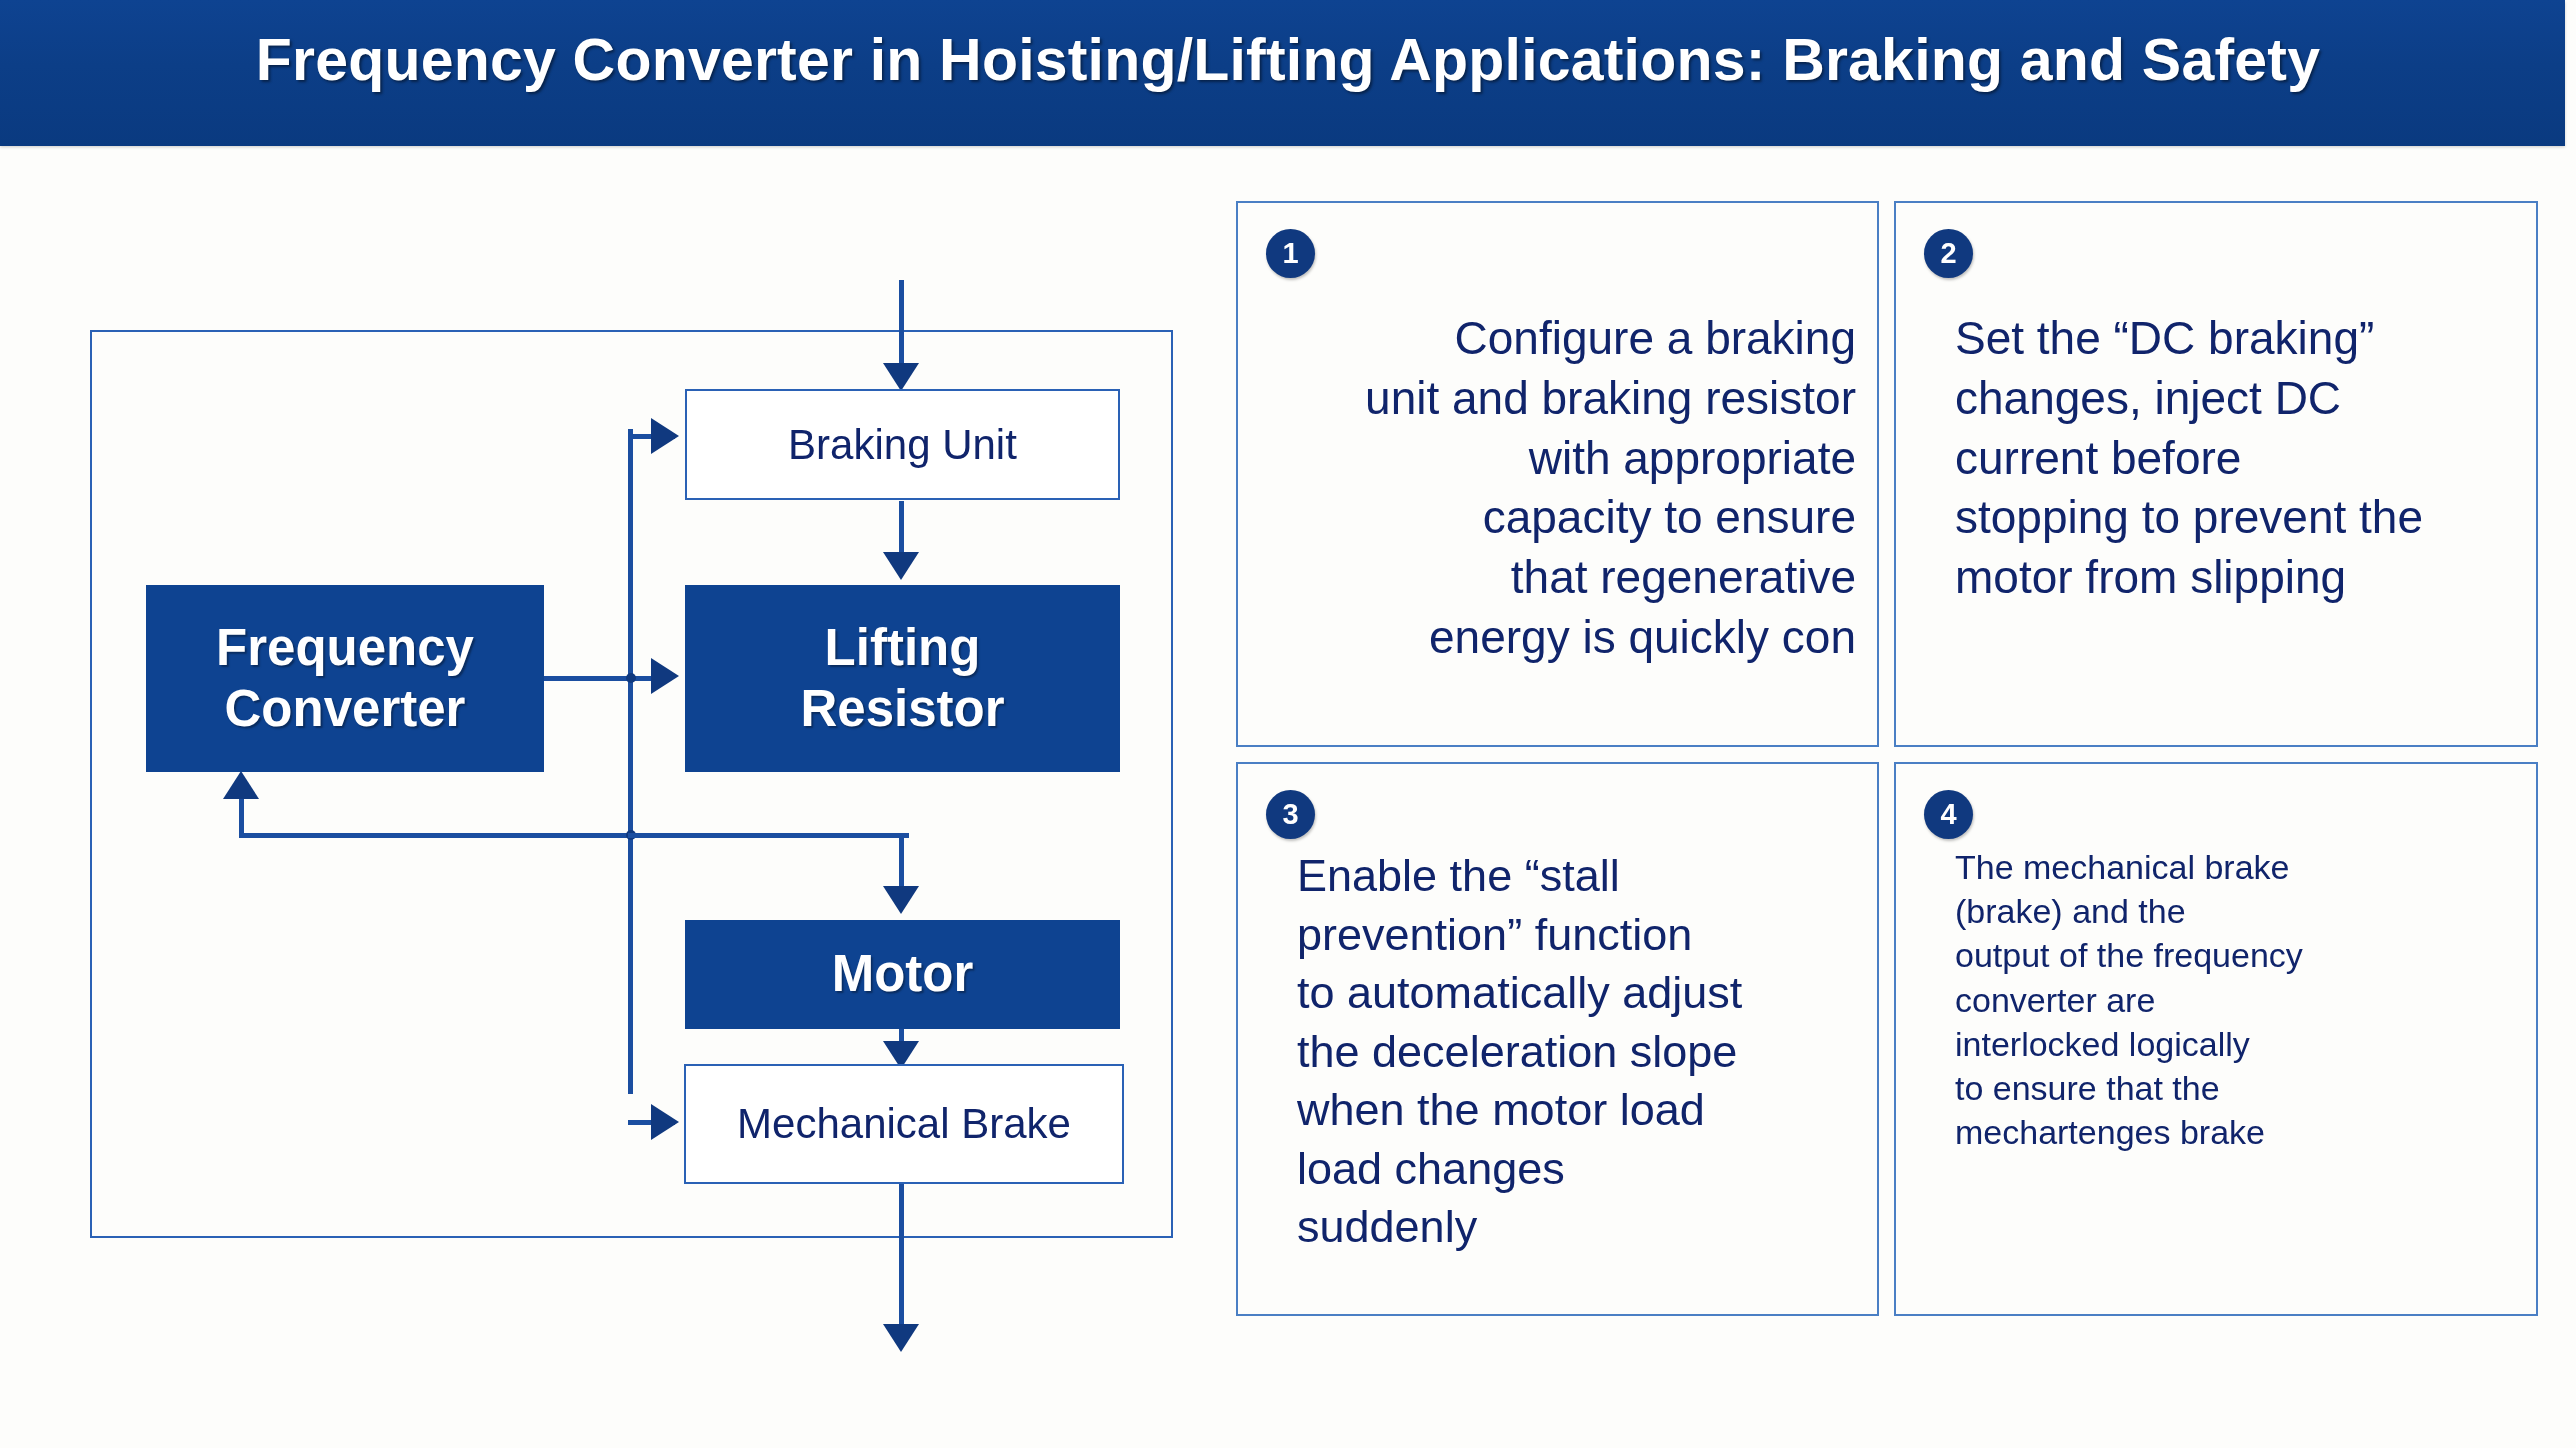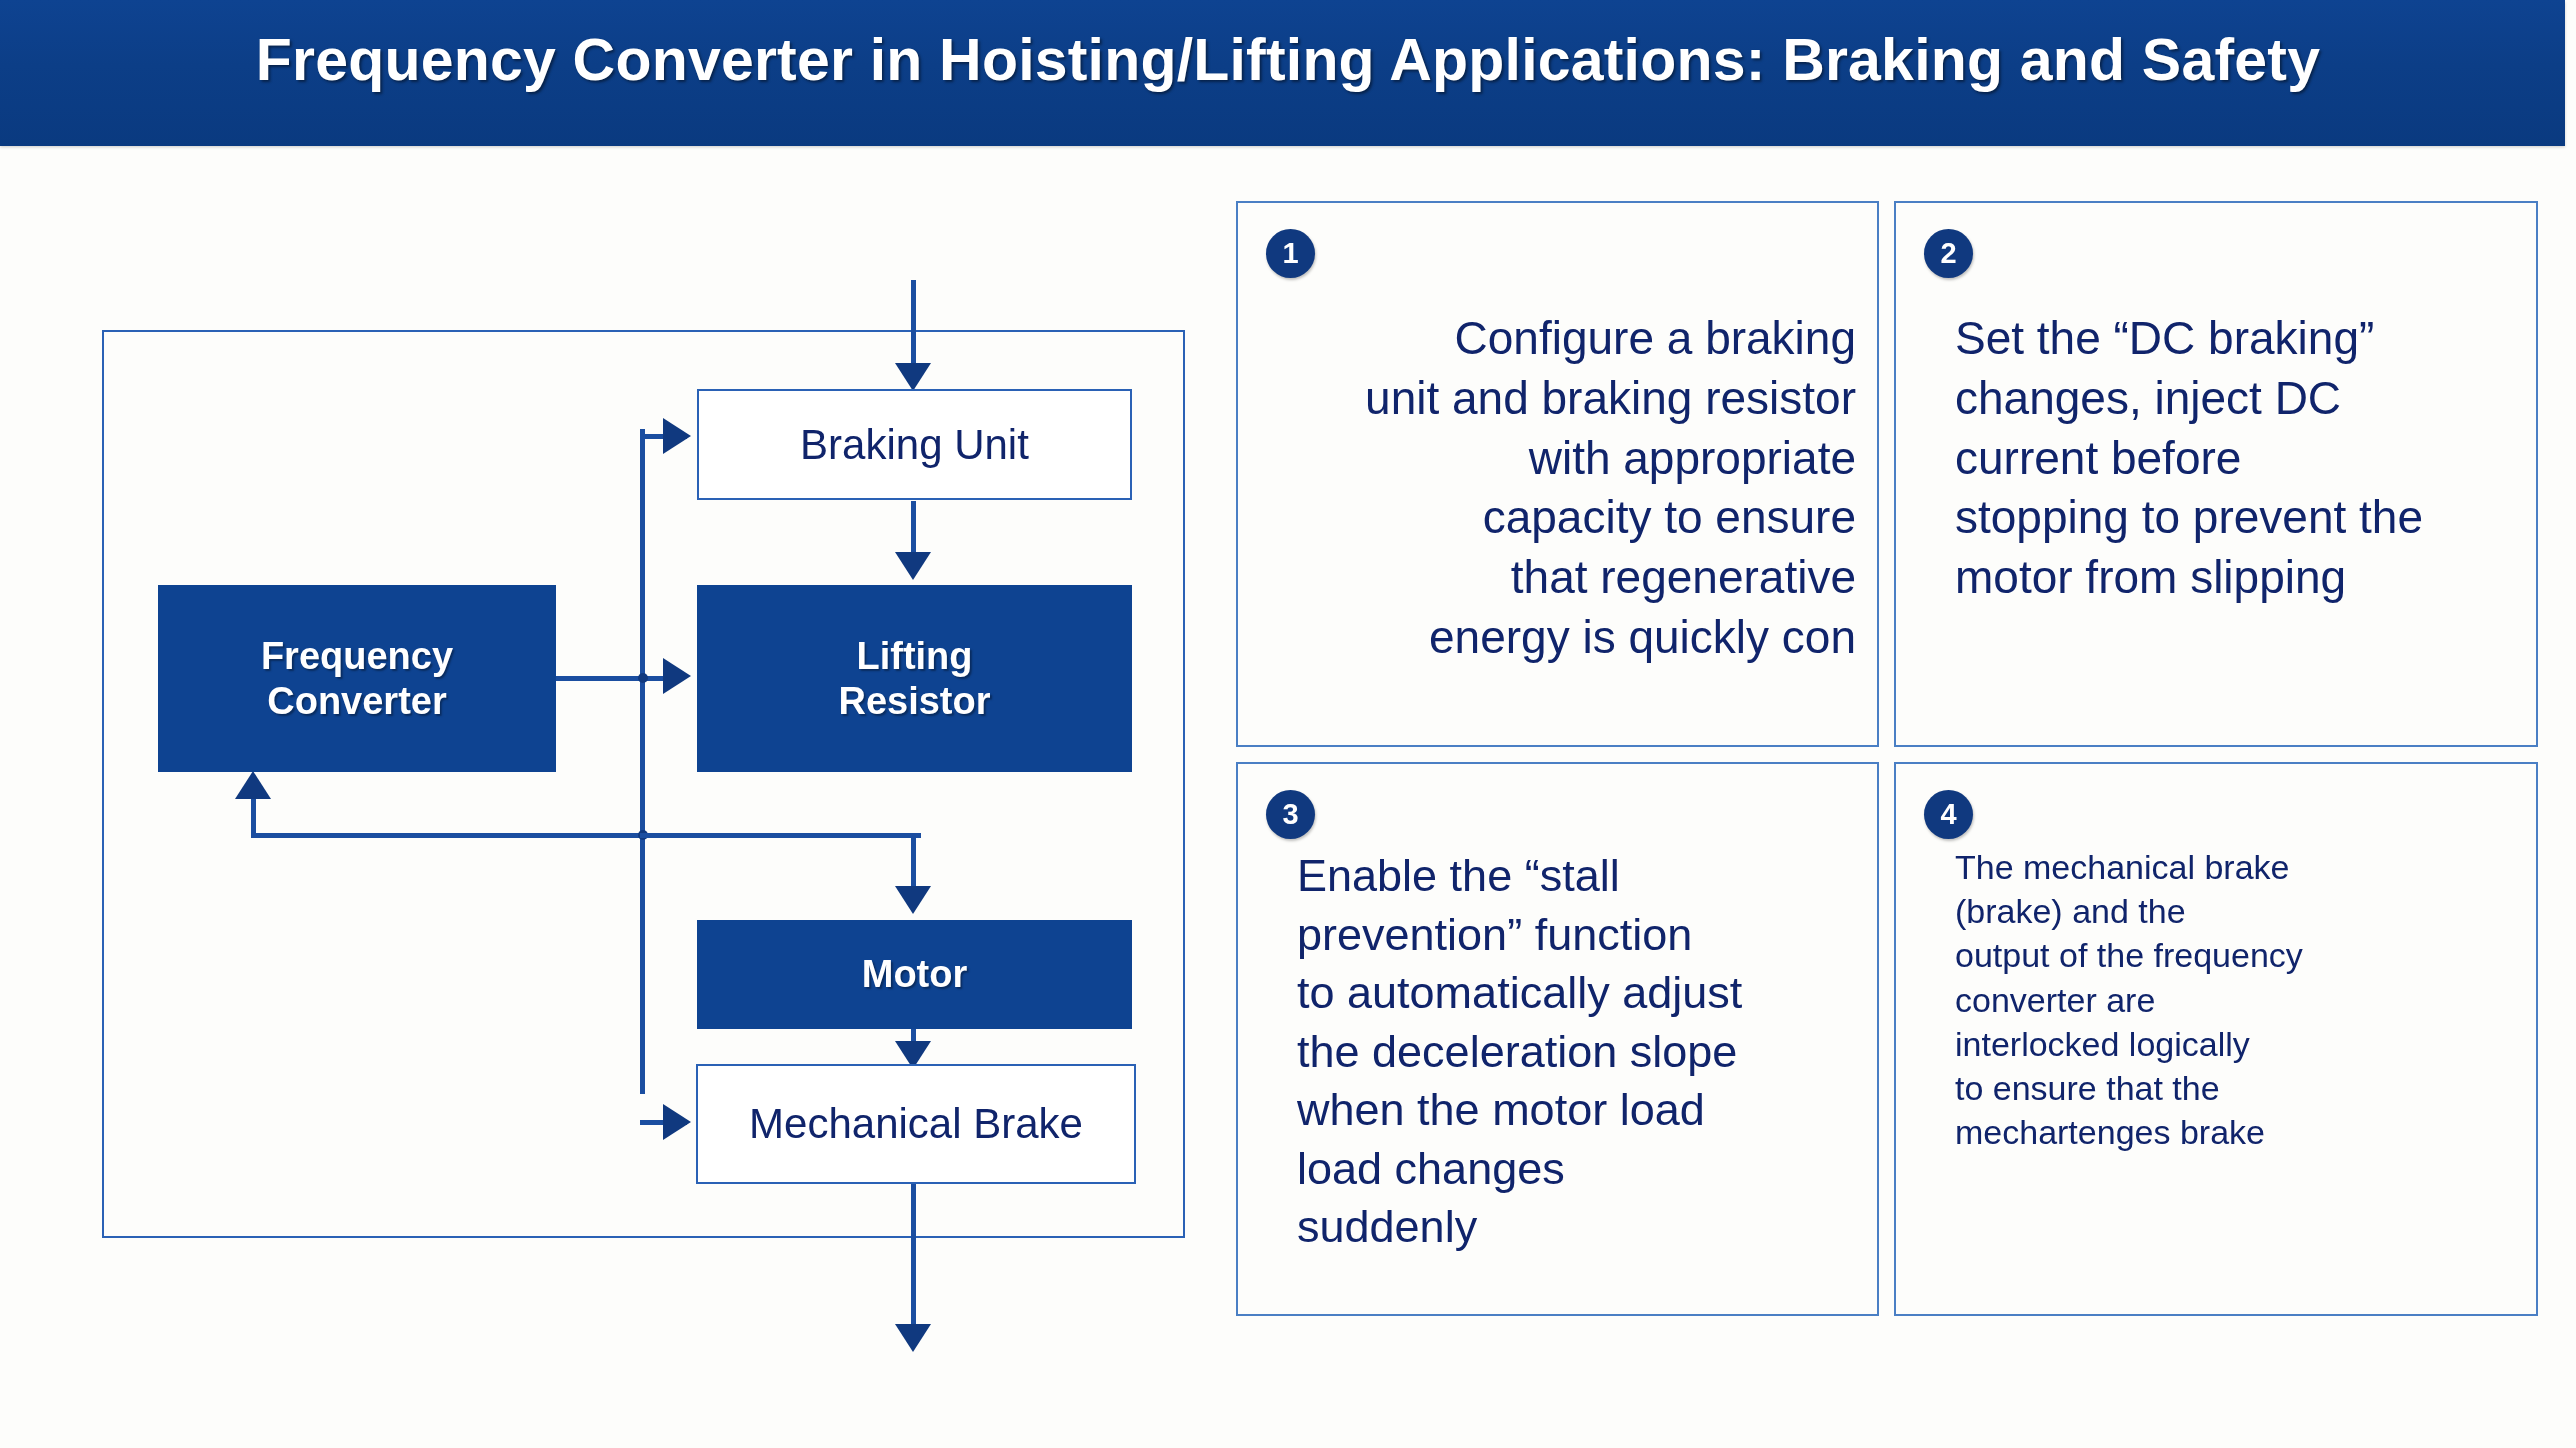--- a/index.html
+++ b/index.html
@@ -20,32 +20,32 @@
   .header-title{
     position:absolute;left:0;top:26.4px;width:2576px;
     text-align:center;
     color:#ffffff;
     font-size:59px;font-weight:bold;letter-spacing:0.2px;
     text-shadow:1.9px 1.9px 2.8px rgba(0,0,0,.45);
     white-space:nowrap;
   }
 
   
-  .diagram{position:absolute;left:0;top:146px;width:1217px;height:1302px;margin-left:12px;}
+  .diagram{position:absolute;left:0;top:146px;width:1217px;height:1302px;}
   .frame{
     position:absolute;left:90px;top:184px;width:1083px;height:908px;
     border:2.8px solid #2a61b5;background:transparent;box-sizing:border-box;
   }
   .node{
     position:absolute;box-sizing:border-box;
     display:flex;align-items:center;justify-content:center;
     text-align:center;line-height:1.18;
   }
   .node.filled{
-    background:#0e4391;color:#ffffff;font-weight:bold;font-size:38px;
+    background:#0e4391;color:#ffffff;font-weight:bold;font-size:51px;
     text-shadow:1.9px 1.9px 1.9px rgba(0,0,0,.35);
     border:1.9px solid #0e4391;
   }
   .node.hollow{
     background:#ffffff;color:#10246b;font-weight:normal;font-size:42px;
     border:2.8px solid #2a61b5;
   }
 
   .n-bu   {left:685px;top:243px;width:435px;height:111px;}
   .n-fc   {left:146px;top:439px;width:398px;height:187px;}

